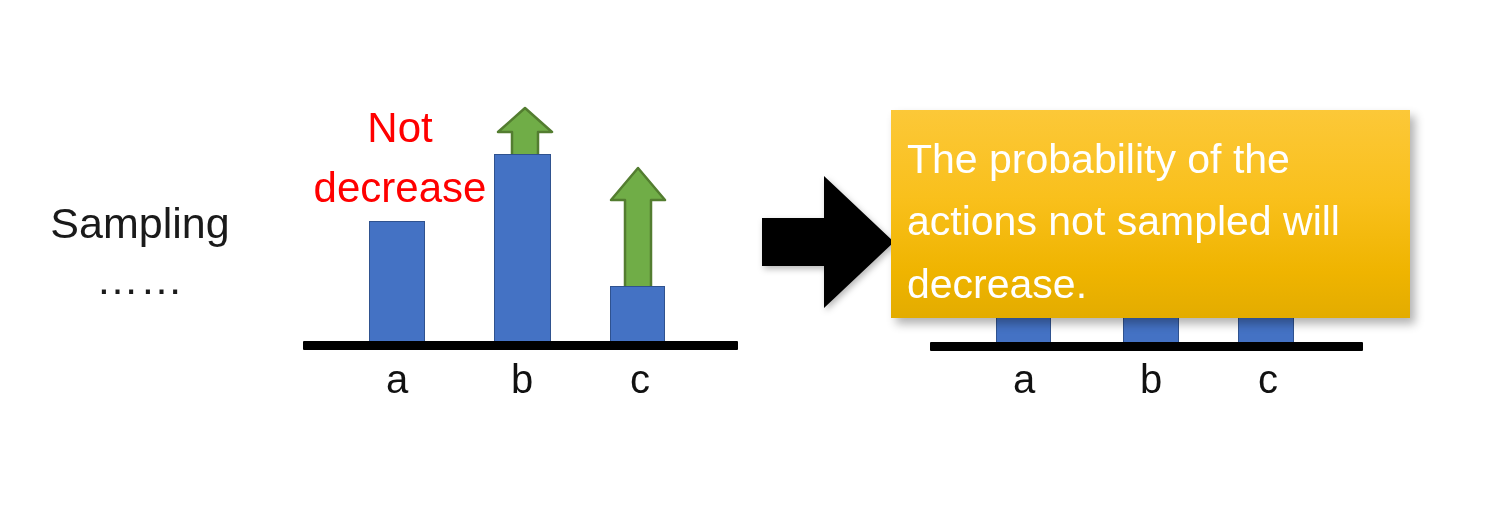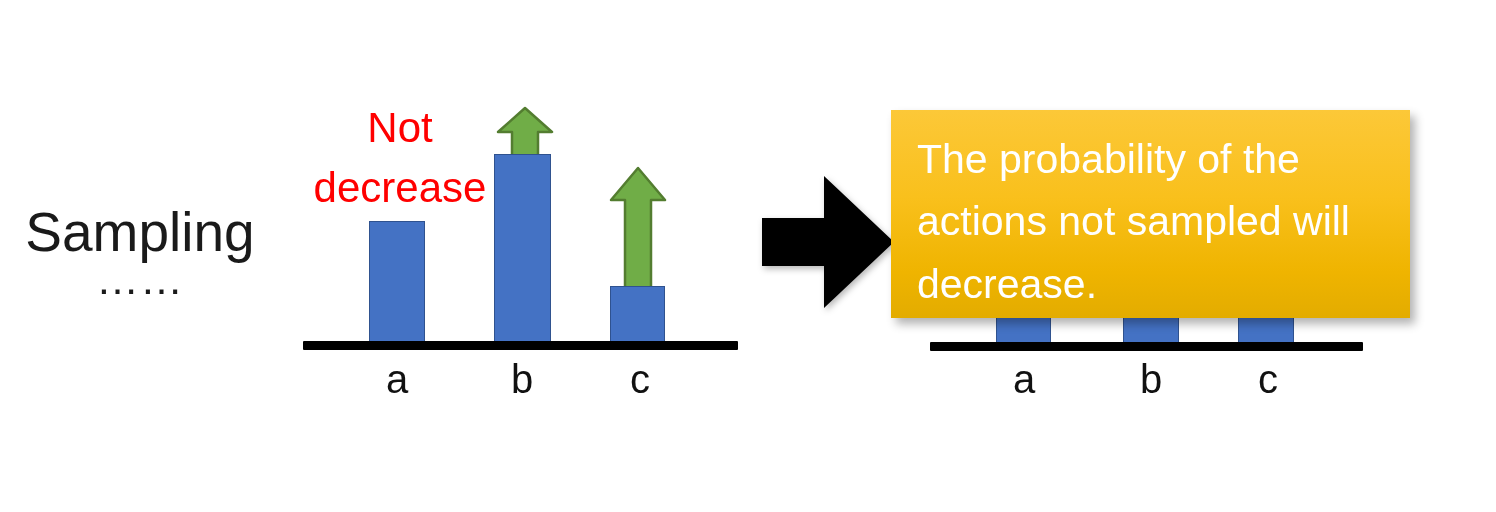--- a/index.html
+++ b/index.html
@@ -19,21 +19,21 @@
   }
 
   
   #sampling-label {
     position: absolute;
     left: 0px;
     top: 190px;
     width: 280px;
     text-align: center;
     color: #1a1a1a;
-    font-size: 55px;
+    font-size: 43px;
     line-height: 1.55;
     font-family: "Liberation Sans", sans-serif;
   }
   #sampling-dots {
     position: absolute;
     left: 0px;
     top: 255px;
     width: 280px;
     text-align: center;
     color: #1a1a1a;
@@ -98,21 +98,21 @@
   
   #callout {
     position: absolute;
     left: 891px;
     top: 110px;
     width: 519px;
     height: 208px;
     background: linear-gradient(180deg, #FCC838 0%, #F9C01C 42%, #EFB400 78%, #E3AC00 100%);
     box-shadow: 5px 6px 9px rgba(0,0,0,0.30);
     box-sizing: border-box;
-    padding: 18px 26px 0 26px;
+    padding: 18px 26px 0 16px;
   }
   #callout-text {
     color: #ffffff;
     font-size: 41px;
     line-height: 1.52;
     font-family: "Liberation Sans", sans-serif;
     white-space: pre-line;
   }
 </style>
 </head>

